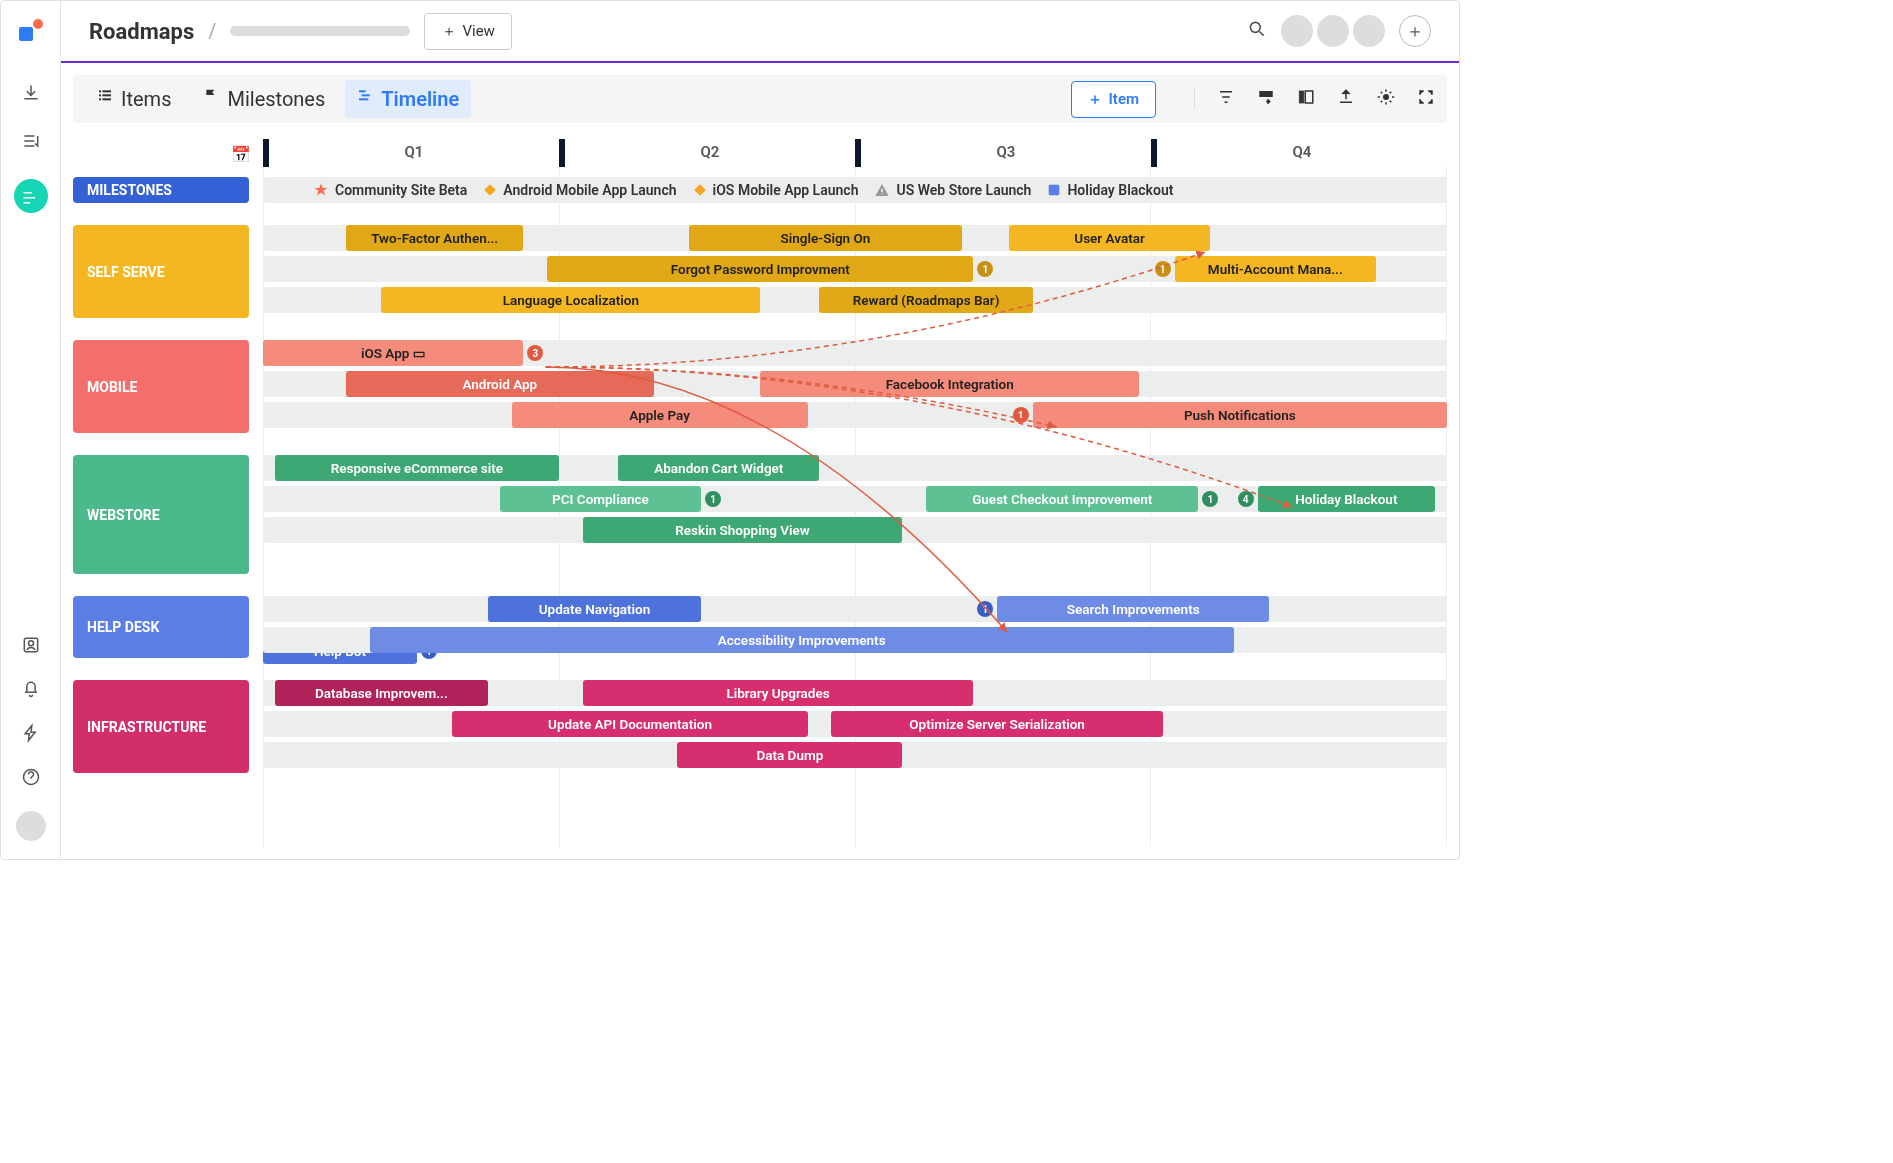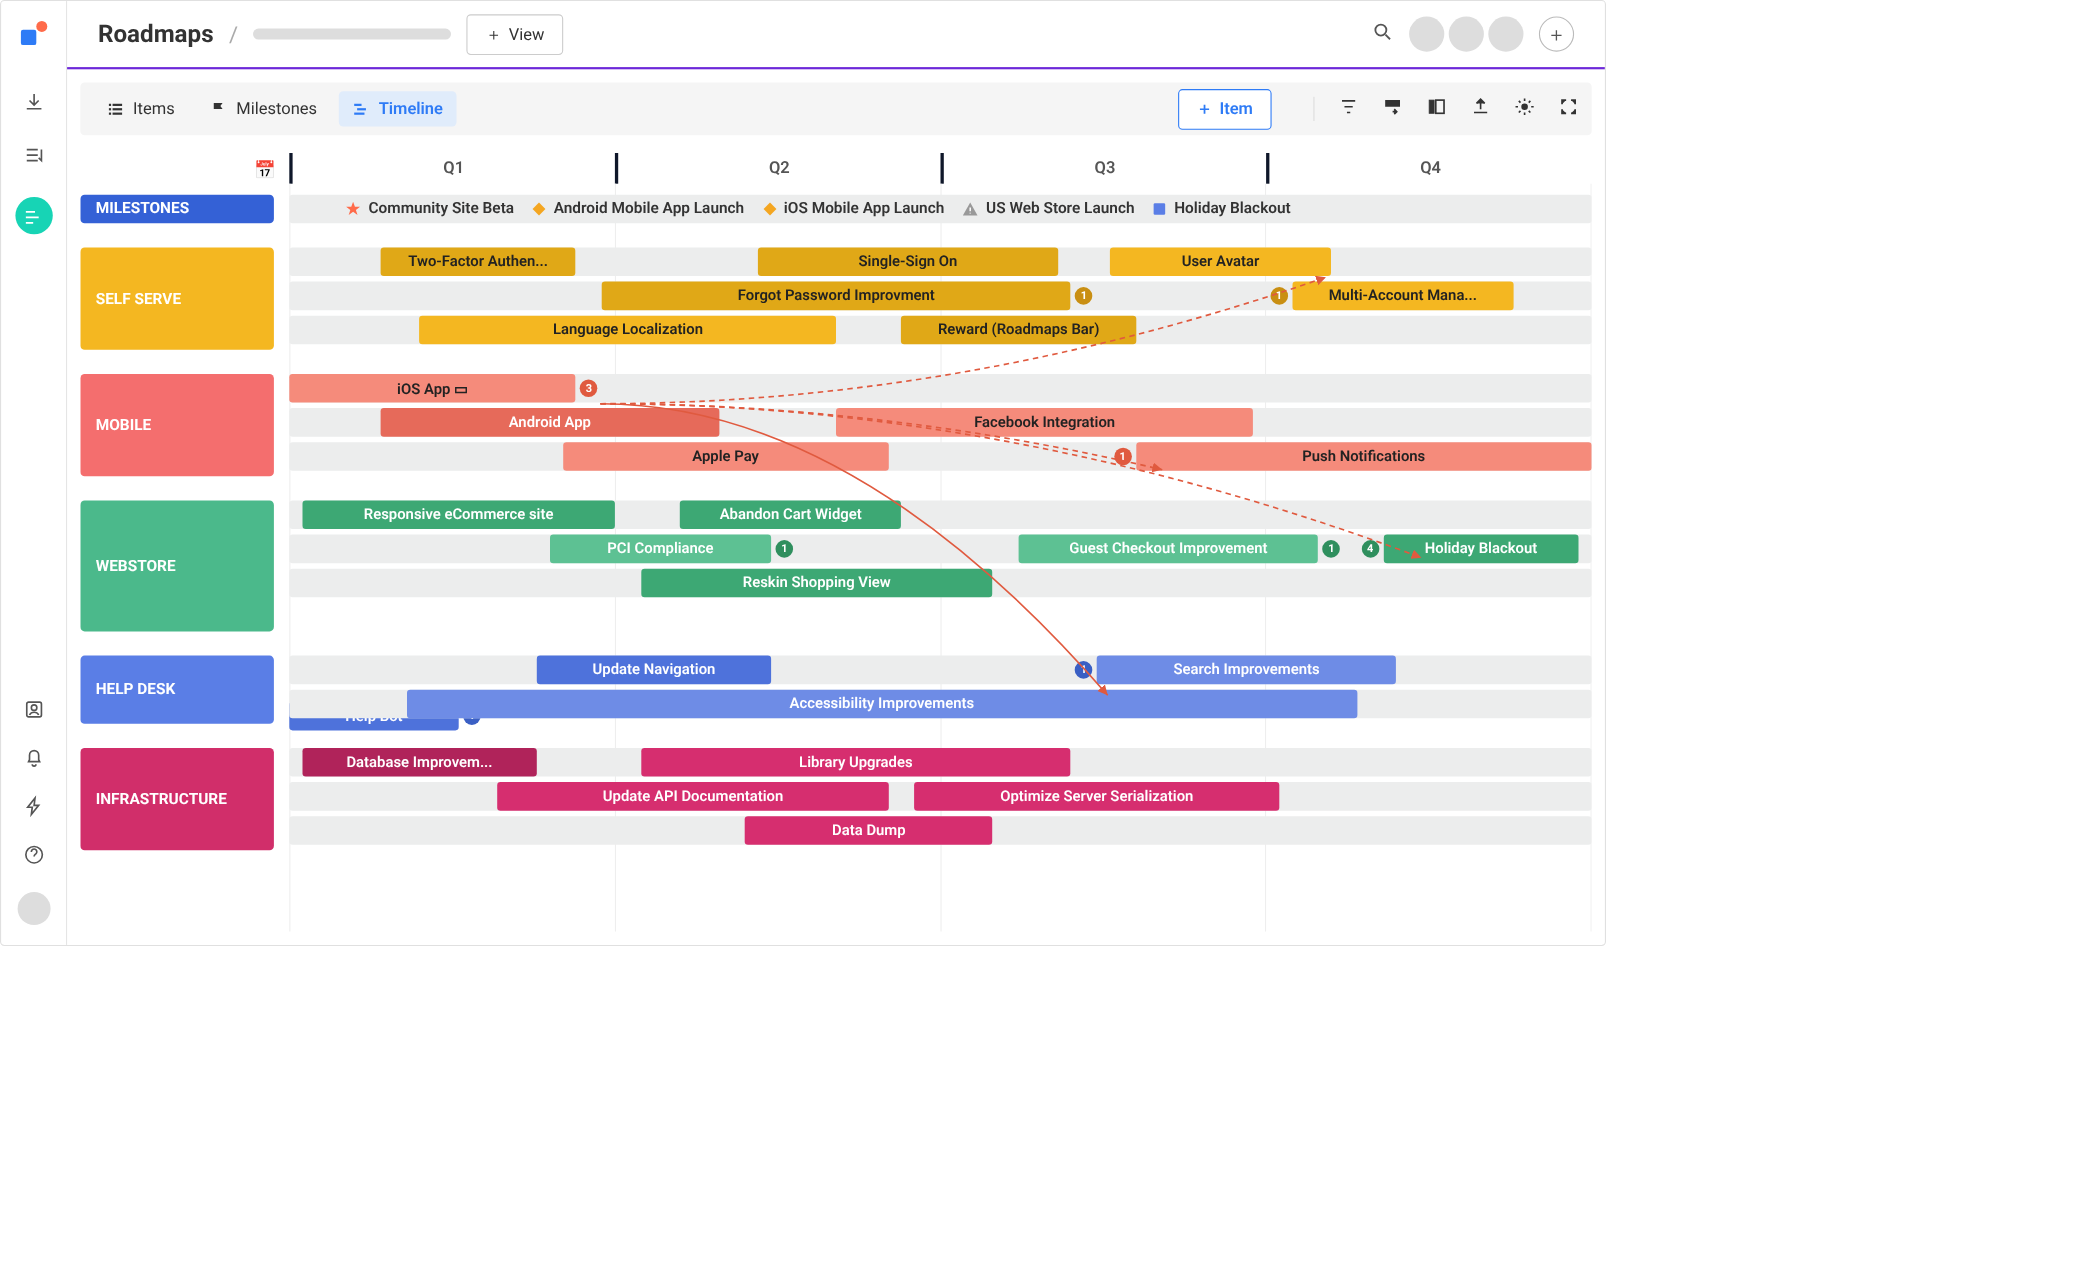--- a/index.html
+++ b/index.html
@@ -20,30 +20,30 @@
 .title{font-size:22px;font-weight:700;color:#333}
 .slash{color:#aaa;font-size:20px}
 .title-skel{width:180px;height:10px;background:#ddd;border-radius:5px}
 .view-btn{border:1px solid #ccc;padding:8px 16px;border-radius:4px;font-size:15px;color:#333;background:#fff;cursor:pointer;display:flex;align-items:center;gap:6px}
 .topbar-right{margin-left:auto;display:flex;align-items:center;gap:14px}
 .search-ico svg{width:20px;height:20px;stroke:#555;fill:none;stroke-width:2}
 .avatars{display:flex;gap:4px}
 .av{width:32px;height:32px;border-radius:50%;background:#ddd}
 .plus-circle{width:32px;height:32px;border-radius:50%;border:1px solid #bbb;display:flex;align-items:center;justify-content:center;font-size:18px;color:#555;cursor:pointer}
 .tabbar{height:48px;background:#f5f5f5;display:flex;align-items:center;padding:0 12px;gap:8px;margin:12px 12px 0 12px;border-radius:4px}
-.tab{display:flex;align-items:center;gap:8px;padding:7px 12px;border-radius:4px;font-size:15px;color:#333;cursor:pointer}
+.tab{display:flex;align-items:flex-start;gap:8px;padding:7px 12px;border-radius:4px;font-size:20px;color:#333;cursor:pointer}
 .tab.active{background:#e0ecfb;color:#2e7bf6;font-weight:600}
 .tab svg{width:16px;height:16px}
 .add-item{margin-left:auto;border:1.5px solid #2e7bf6;color:#2e7bf6;padding:8px 16px;border-radius:4px;font-weight:600;font-size:15px;background:#fff;cursor:pointer;display:flex;align-items:center;gap:6px}
 .tool-icons{display:flex;gap:22px;margin-left:30px;padding-left:22px;border-left:1px solid #ddd}
 .tool-icons span{cursor:pointer;color:#333}
 .tool-icons svg{width:18px;height:18px;stroke:#333;fill:#333}
 .timeline{flex:1;position:relative;margin:16px 12px 12px 12px;overflow:hidden}
 .quarters{position:absolute;left:190px;right:0;top:0;height:28px;display:flex}
-.q{flex:1;text-align:center;font-size:15px;font-weight:600;color:#555;border-left:3px solid #0f172a;padding-top:4px}
+.q{flex:1;text-align:center;font-size:15px;font-weight:600;color:#555;border-left:6px solid #0f172a;padding-top:4px}
 .vgrid{position:absolute;left:190px;right:0;top:28px;bottom:0;display:flex;pointer-events:none}
 .vg{flex:1;border-left:1px solid #eee}
 .date-ico{position:absolute;left:158px;top:6px;color:#bbb}
 .rows{position:absolute;left:0;right:0;top:38px}
 .lane{display:flex;margin-bottom:22px}
 .lane-label{width:176px;min-height:60px;display:flex;align-items:center;padding-left:14px;font-weight:700;font-size:14px;color:#fff;border-radius:4px}
 .lane-body{flex:1;position:relative;margin-left:14px}
 .row{height:26px;background:#eceded;border-radius:3px;margin-bottom:5px;position:relative}
 .bar{position:absolute;height:26px;border-radius:3px;display:flex;align-items:center;justify-content:center;font-size:13.5px;font-weight:600;color:#222;cursor:pointer;white-space:nowrap;overflow:hidden;padding:0 10px}
 .ms-row{height:26px;background:#eceded;border-radius:3px;display:flex;align-items:center;gap:16px;padding-left:50px;font-size:14px;font-weight:600;color:#333}

